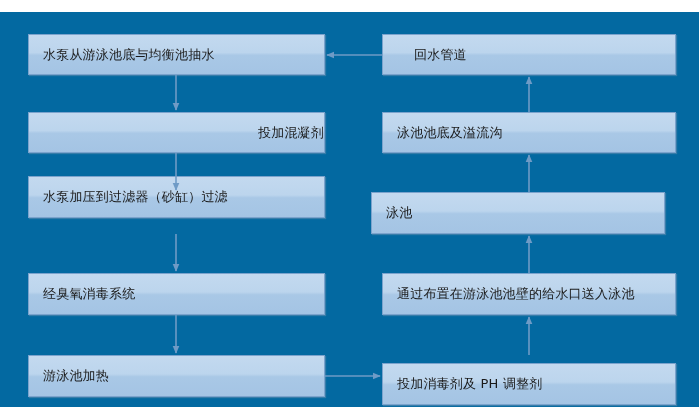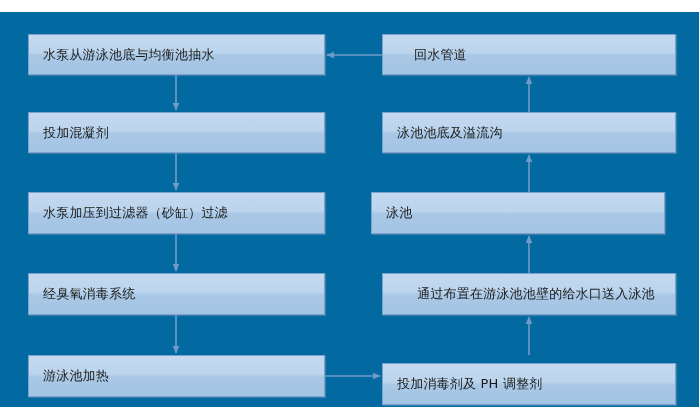--- a/index.html
+++ b/index.html
@@ -52,25 +52,25 @@
 </style>
 </head>
 <body>
 
 <div id="canvas">
 
   <div class="flow-box" style="left:28px; top:22px; width:297px; height:41px;">
     <span class="box-label">水泵从游泳池底与均衡池抽水</span>
   </div>
 
-  <div class="flow-box" style="left:28px; top:100px; width:297px; height:41px;">
+  <div class="flow-box" style="left:28px; top:100px; width:297px; height:41px;justify-content:flex-end;">
     <span class="box-label">投加混凝剂</span>
   </div>
 
-  <div class="flow-box" style="left:28px; top:180px; width:297px; height:42px;">
+  <div class="flow-box" style="left:28px; top:164px; width:297px; height:42px;">
     <span class="box-label">水泵加压到过滤器（砂缸）过滤</span>
   </div>
 
   <div class="flow-box" style="left:28px; top:261px; width:297px; height:42px;">
     <span class="box-label">经臭氧消毒系统</span>
   </div>
 
   <div class="flow-box" style="left:28px; top:343px; width:297px; height:42px;">
     <span class="box-label">游泳池加热</span>
   </div>
@@ -80,21 +80,21 @@
   </div>
 
   <div class="flow-box" style="left:382px; top:100px; width:294px; height:41px;text-align:right;">
     <span class="box-label">泳池池底及溢流沟</span>
   </div>
 
   <div class="flow-box" style="left:371px; top:180px; width:294px; height:42px;">
     <span class="box-label">泳池</span>
   </div>
 
-  <div class="flow-box" style="left:382px; top:261px; width:294px; height:42px;justify-content:center;">
+  <div class="flow-box" style="left:382px; top:261px; width:294px; height:42px;">
     <span class="box-label">通过布置在游泳池池壁的给水口送入泳池</span>
   </div>
 
   <div class="flow-box" style="left:382px; top:351px; width:294px; height:42px;">
     <span class="box-label">投加消毒剂及 PH 调整剂</span>
   </div>
 
   <div class="conn" style="left:0; top:0; width:699px; height:407px;">
     <svg width="699" height="407" viewBox="0 0 699 407">
       <defs>

